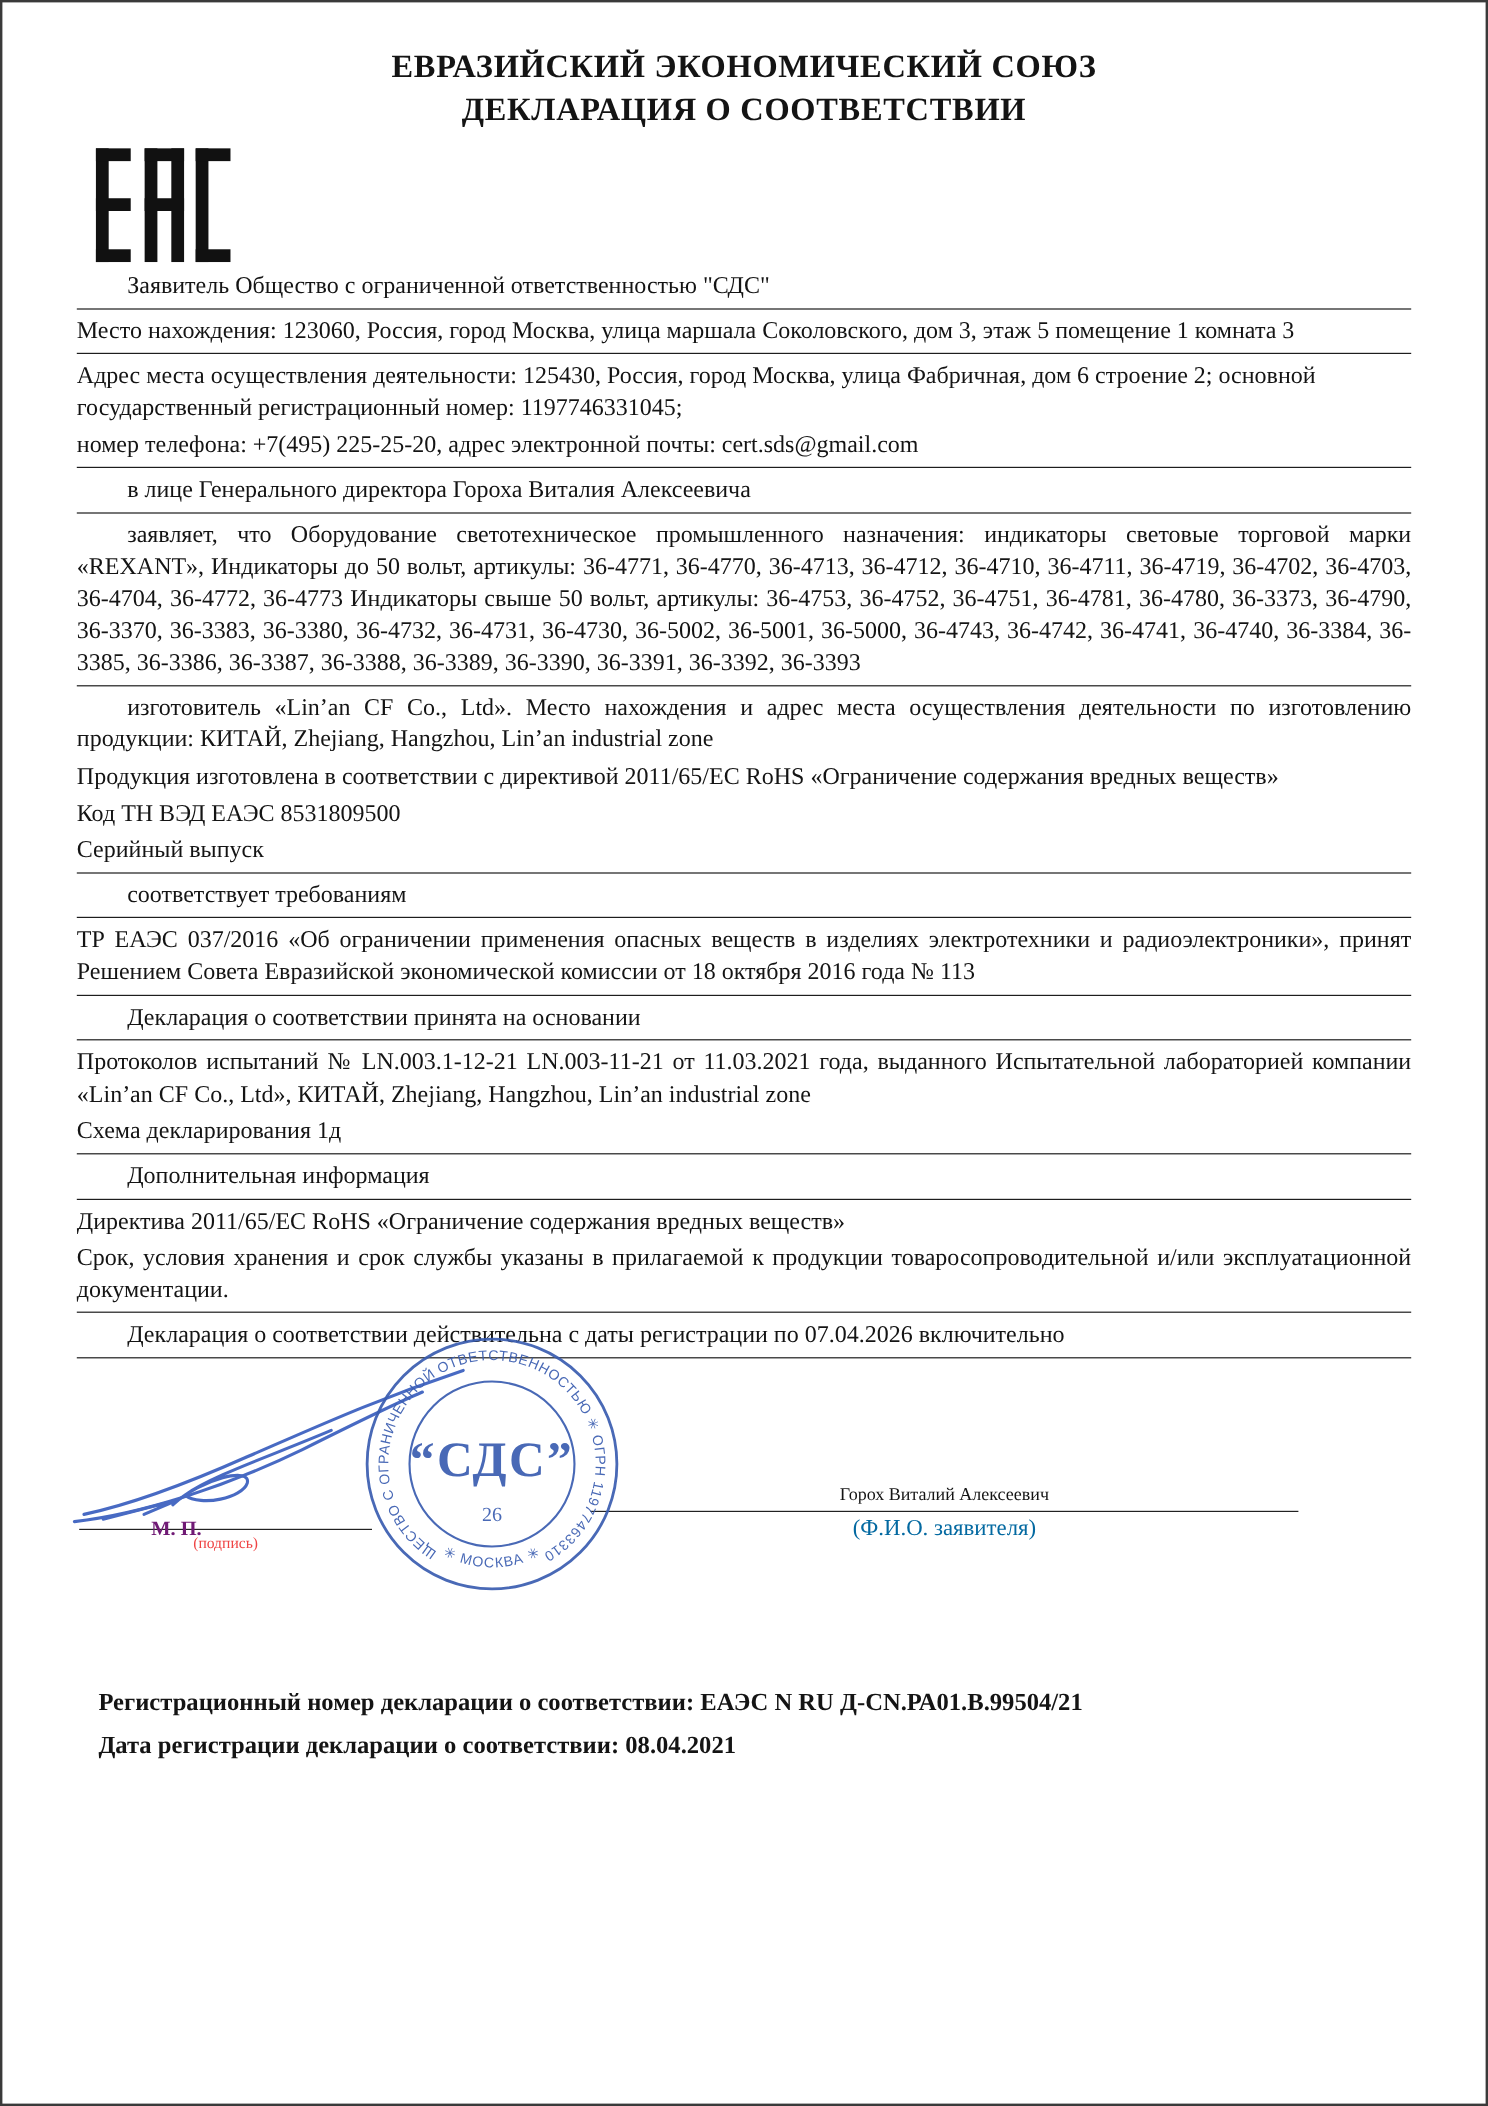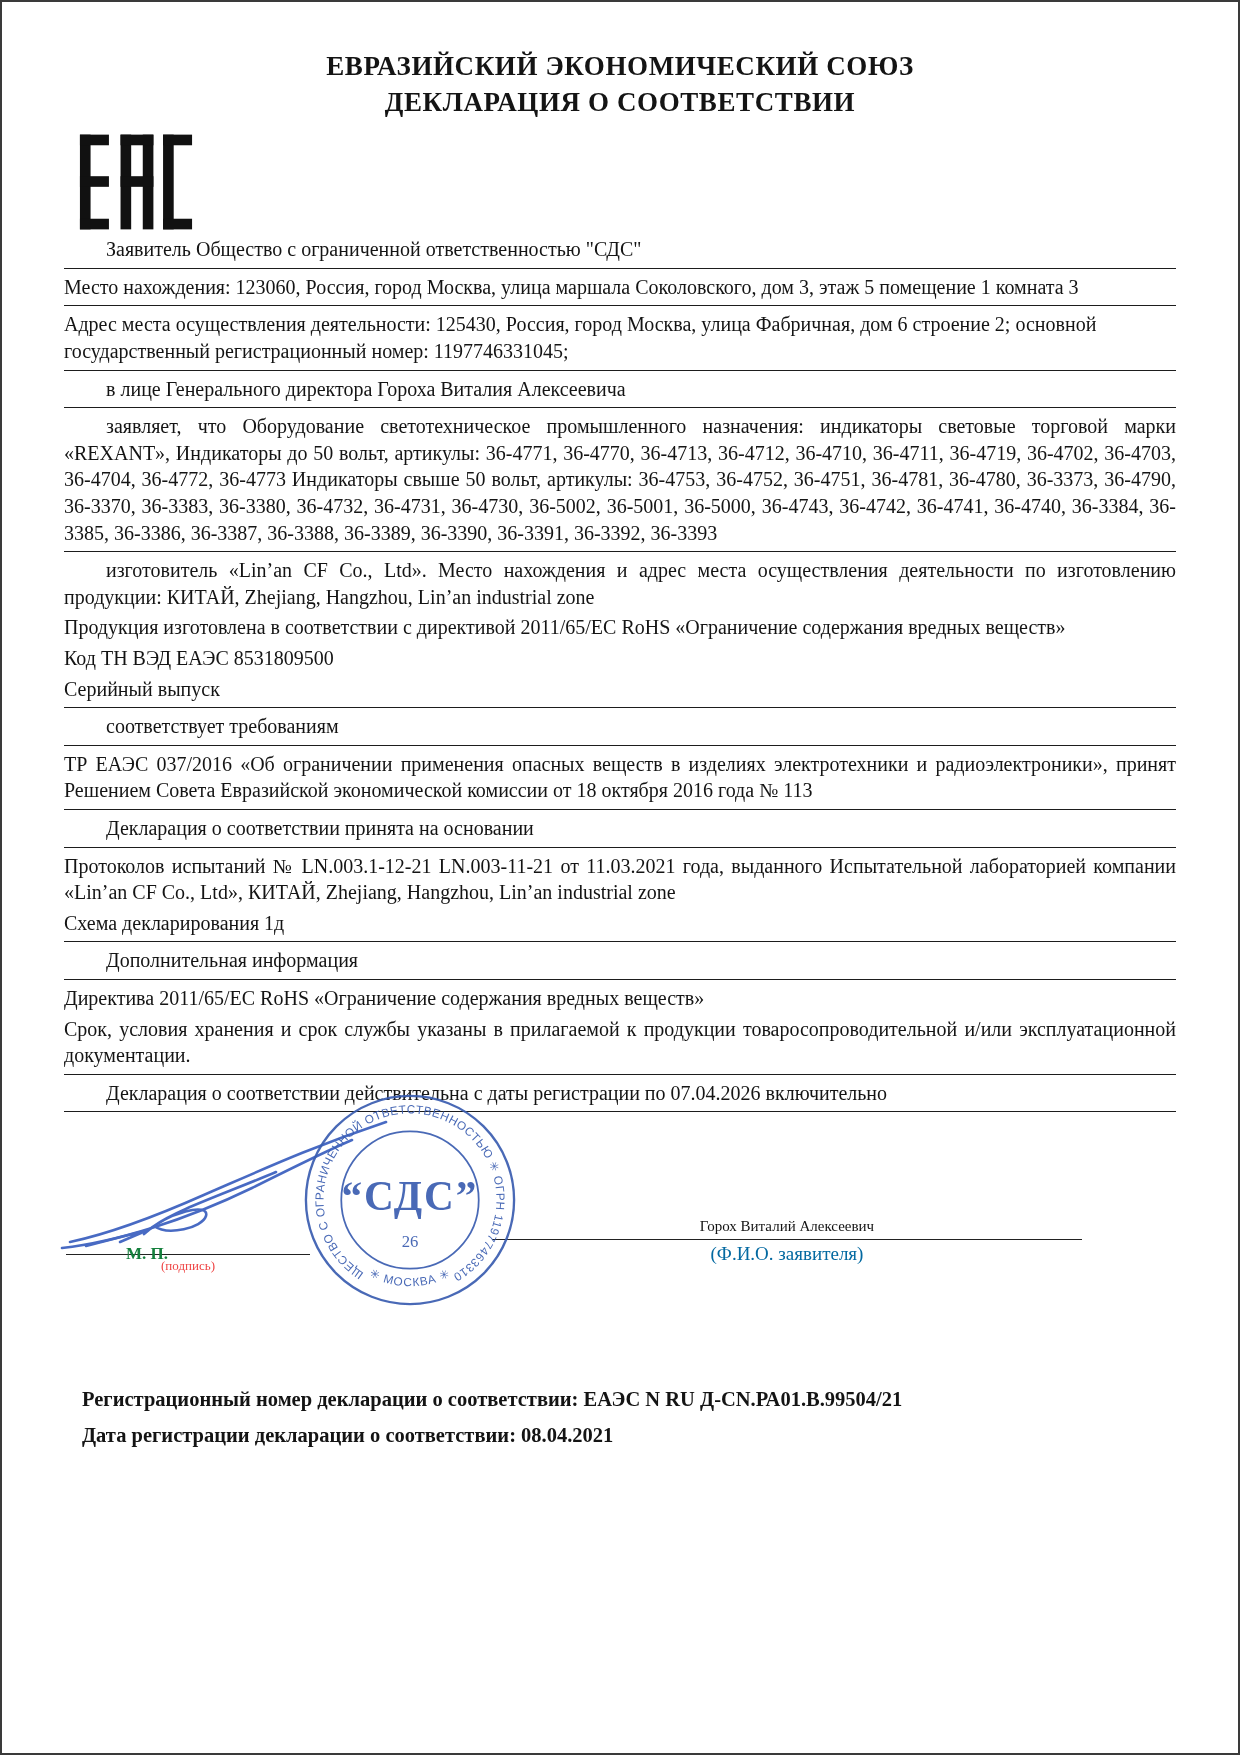--- a/index.html
+++ b/index.html
@@ -4,36 +4,36 @@
 <style>
   * { box-sizing: border-box; margin: 0; padding: 0; }
   html, body { background: #ffffff; }
   .page {
     position: relative;
     width: 1240px;
     height: 1755px;
     margin: 0 auto;
     background: #fff;
     border: 2px solid #3a3a3a;
-    padding: 47px 62px 0 62px;
+    padding: 36px 62px 0 62px;
     font-family: "Liberation Serif", serif;
     color: #141414;
     overflow: hidden;
   }
   .doc-title { text-align: center; font-weight: 700; font-size: 27px; line-height: 1.32; letter-spacing: 0.6px; }
   .eac { margin: 12px 0 4px 14px; height: 100px; }
   p.doc { font-size: 20px; line-height: 1.33; margin: 4px 0; }
   .just { text-align: justify; }
   .rule { border-top: 1.6px solid #1d1d1d; height: 0; margin: 5px 0 5px 0; }
   b.lbl { font-weight: 400; margin-left: 42px; }
 
   
   .sig-area { position: relative; height: 218px; margin-top: 10px; }
   .sign-svg { position: absolute; left: -8px; top: -16px; pointer-events: none; }
-  .mp-label { position: absolute; left: 62px; top: 122px; font-size: 17px; font-weight: 700; color: #15803d; z-index: 1; }
+  .mp-label { position: absolute; left: 62px; top: 122px; font-size: 17px; font-weight: 700; color: #701a75; z-index: 1; }
   .stamp { position: absolute; left: 238px; top: -30px; width: 216px; height: 216px; z-index: 2; }
   .stamp svg { display: block; opacity: 0.92; }
   .sign-line { position: absolute; left: 2px; top: 132px; width: 244px; border-top: 1.4px solid #222; }
   .sign-caption { text-align: center; font-size: 13px; margin-top: 3px; color: #ef4444; }
   .fio { position: absolute; left: 428px; top: 96px; width: 590px; text-align: center; }
   .fio-name { font-size: 15px; }
   .fio-line { border-top: 1.4px solid #222; margin-top: 4px; }
   .fio-caption { font-size: 19px; margin-top: 3px; color: #0369a1; }
 
   .footer { margin-top: 44px; }
@@ -69,20 +69,21 @@
 
   <p class="doc">
     <b class="lbl">Заявитель</b>
     <span>Общество с ограниченной ответственностью "СДС"</span>
   </p>
   <div class="rule"></div>
 
   <p class="doc">Место нахождения: 123060, Россия, город Москва, улица маршала Соколовского, дом 3, этаж 5 помещение 1 комната 3</p>
   <div class="rule"></div>
   <p class="doc">Адрес места осуществления деятельности: 125430, Россия, город Москва, улица Фабричная, дом 6 строение 2; основной государственный регистрационный номер: 1197746331045;</p>
+  <p class="doc">номер телефона: +7(495) 225-25-20, адрес электронной почты: cert.sds@gmail.com</p>
   <div class="rule"></div>
 
   <p class="doc">
     <b class="lbl">в лице</b>
     <span>Генерального директора Гороха Виталия Алексеевича</span>
   </p>
   <div class="rule"></div>
 
   <p class="doc just">
     <b class="lbl">заявляет, что</b>

